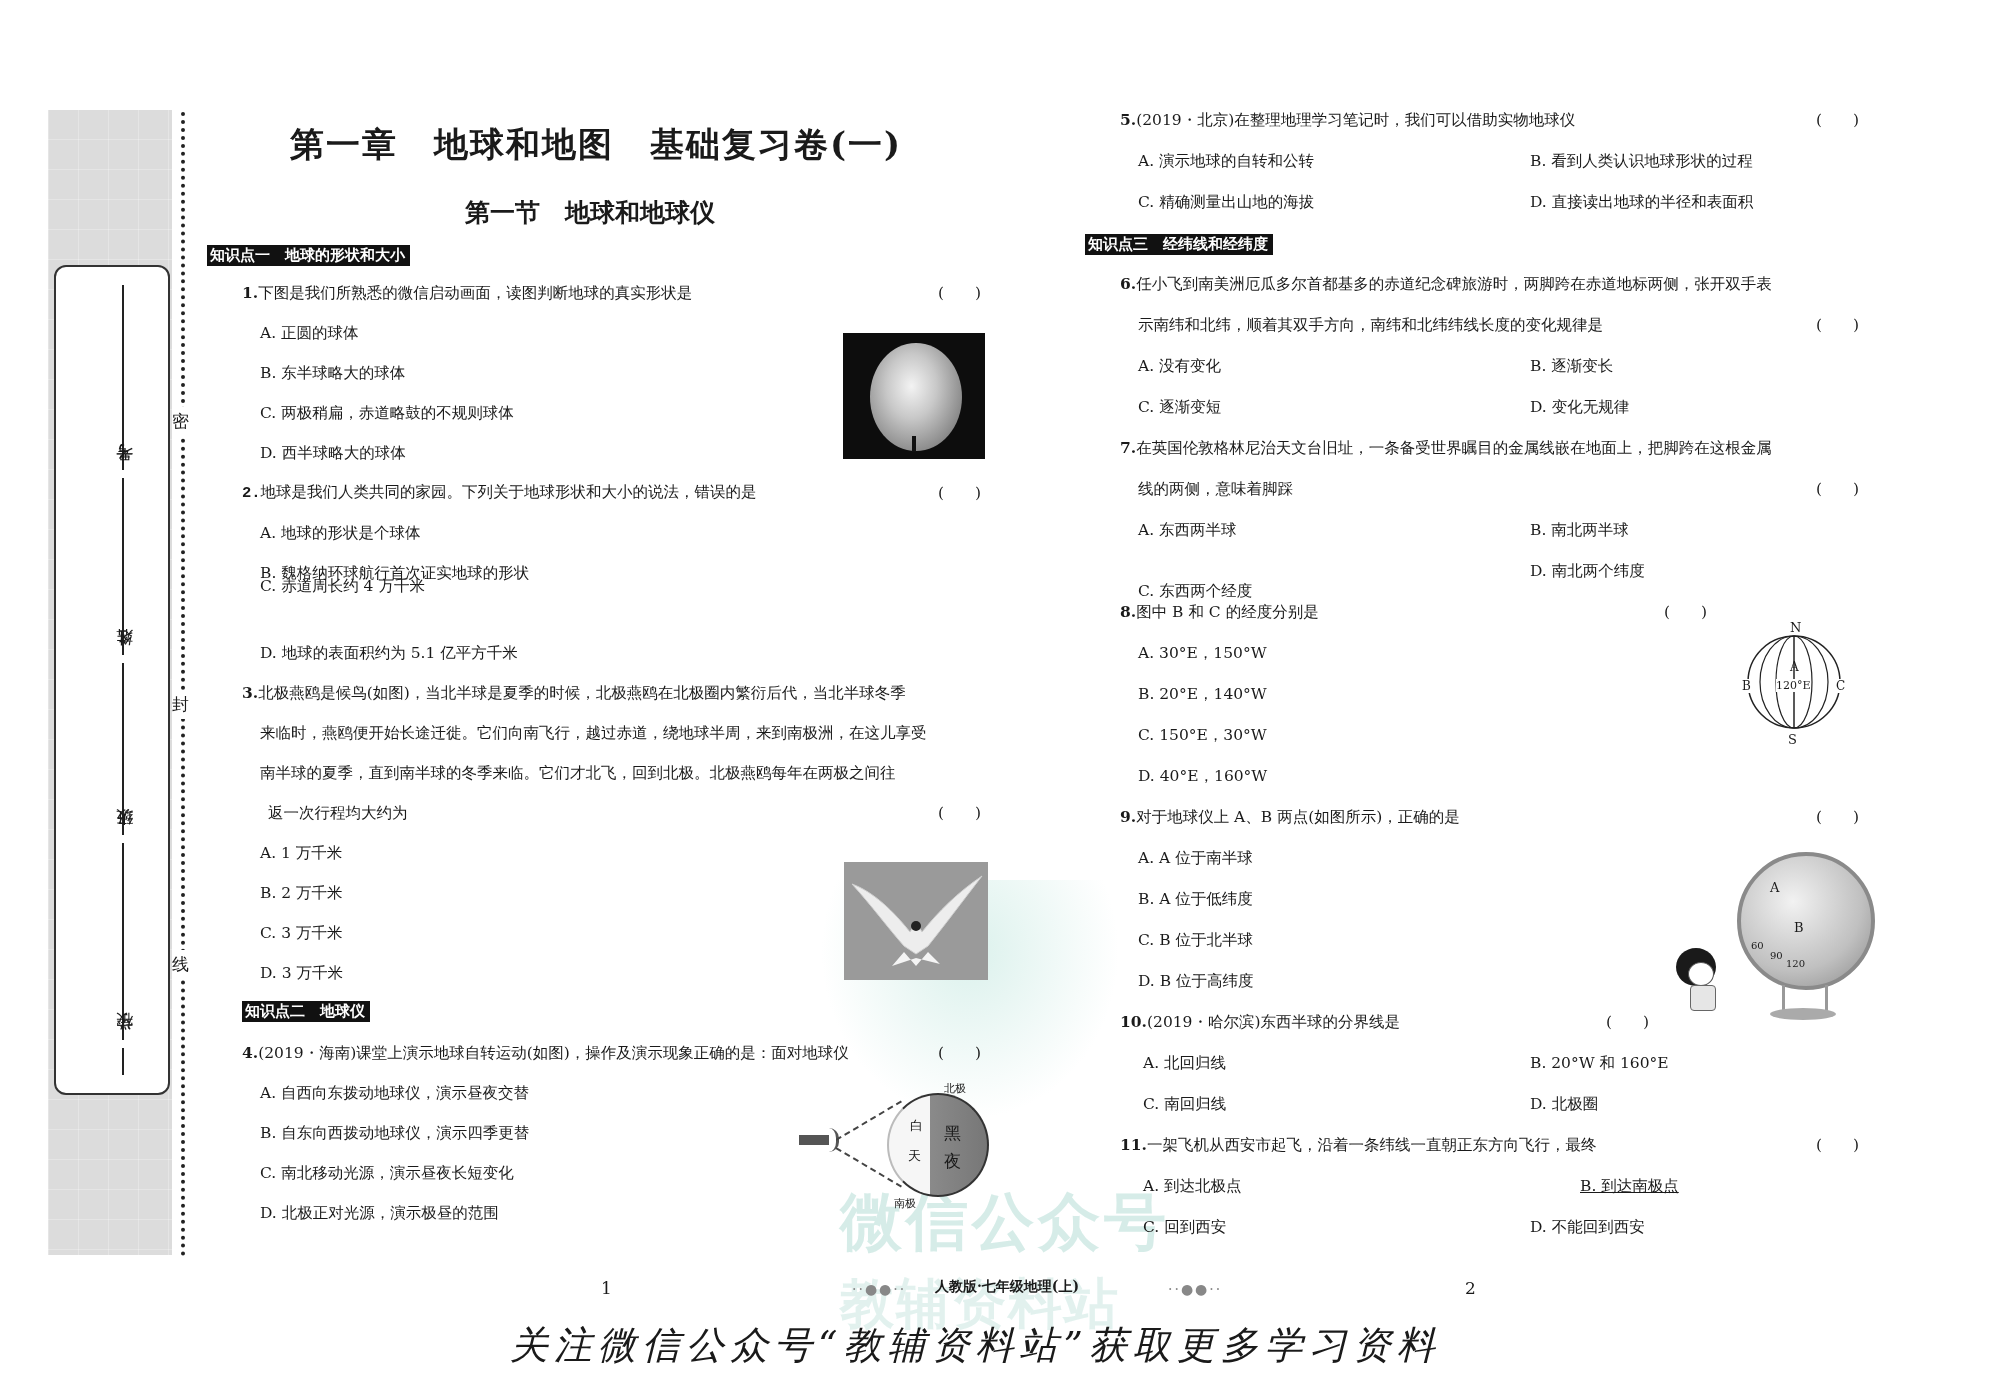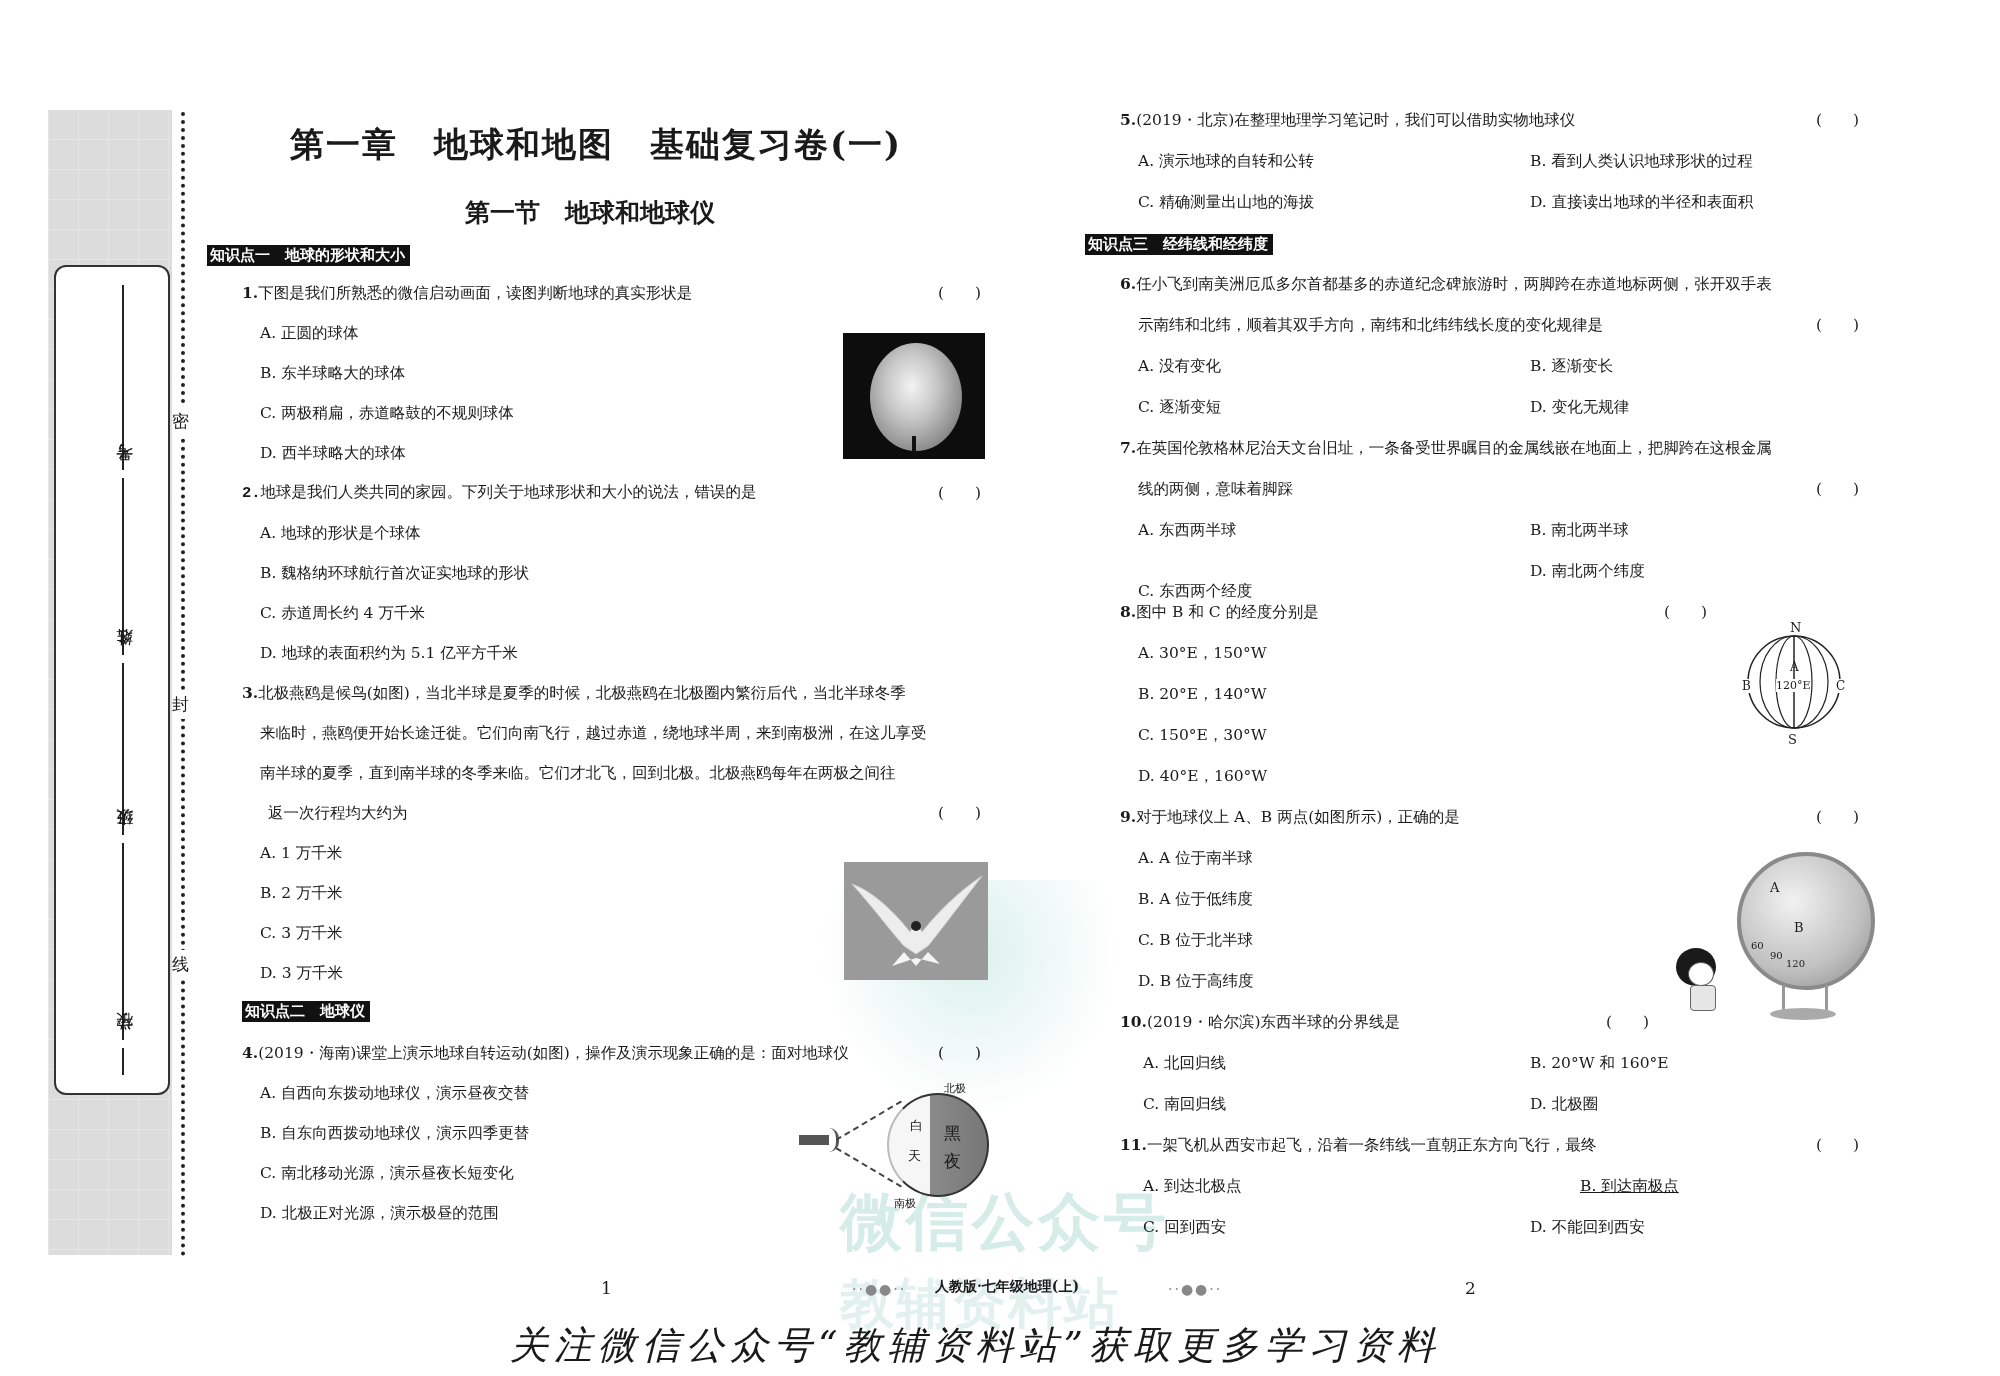--- a/index.html
+++ b/index.html
@@ -105,21 +105,21 @@
 <div class="abs opt" style="left:260px;top:403px;">C. 两极稍扁，赤道略鼓的不规则球体</div>
 <div class="abs opt" style="left:260px;top:443px;">D. 西半球略大的球体</div>
 <div class="abs earth-box"></div>
 <div class="abs earth"></div>
 <div class="abs earth-person"></div>
 
 <div class="abs q" style="left:242px;top:483px;font-family:Liberation Mono, monospace;"><span class="num">2.</span><span>地球是我们人类共同的家园。下列关于地球形状和大小的说法，错误的是</span></div>
 <div class="abs paren" style="left:938px;top:483px;">(　　)</div>
 <div class="abs opt" style="left:260px;top:523px;">A. 地球的形状是个球体</div>
 <div class="abs opt" style="left:260px;top:563px;">B. 魏格纳环球航行首次证实地球的形状</div>
-<div class="abs opt" style="left:260px;top:603px;">C. 赤道周长约 4 万千米</div>
+<div class="abs opt" style="left:260px;top:576px;">C. 赤道周长约 4 万千米</div>
 <div class="abs opt" style="left:260px;top:643px;">D. 地球的表面积约为 5.1 亿平方千米</div>
 
 <div class="abs q" style="left:242px;top:683px;"><span class="num">3.</span><span>北极燕鸥是候鸟(如图)，当北半球是夏季的时候，北极燕鸥在北极圈内繁衍后代，当北半球冬季</span></div>
 <div class="abs q" style="left:260px;top:723px;">来临时，燕鸥便开始长途迁徙。它们向南飞行，越过赤道，绕地球半周，来到南极洲，在这儿享受</div>
 <div class="abs q" style="left:260px;top:763px;">南半球的夏季，直到南半球的冬季来临。它们才北飞，回到北极。北极燕鸥每年在两极之间往</div>
 <div class="abs q" style="left:260px;top:803px;margin-left:8px;">返一次行程均大约为</div>
 <div class="abs paren" style="left:938px;top:803px;">(　　)</div>
 <div class="abs opt" style="left:260px;top:843px;">A. 1 万千米</div>
 <div class="abs opt" style="left:260px;top:883px;">B. 2 万千米</div>
 <div class="abs opt" style="left:260px;top:923px;">C. 3 万千米</div>

